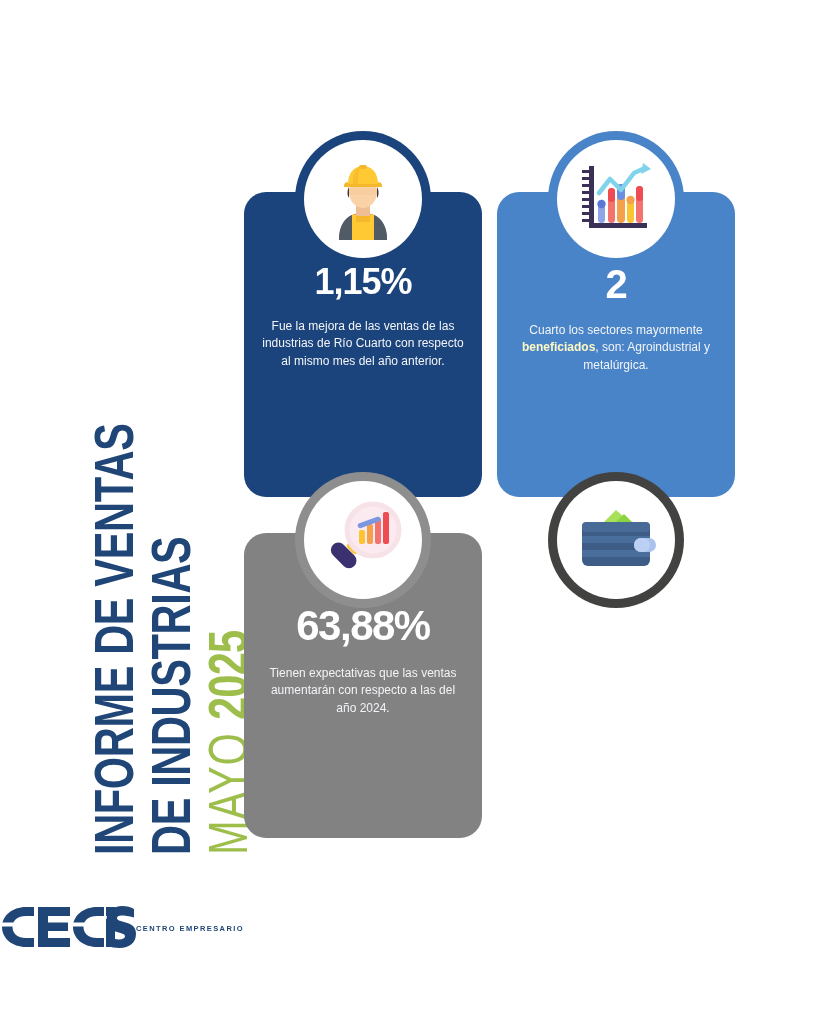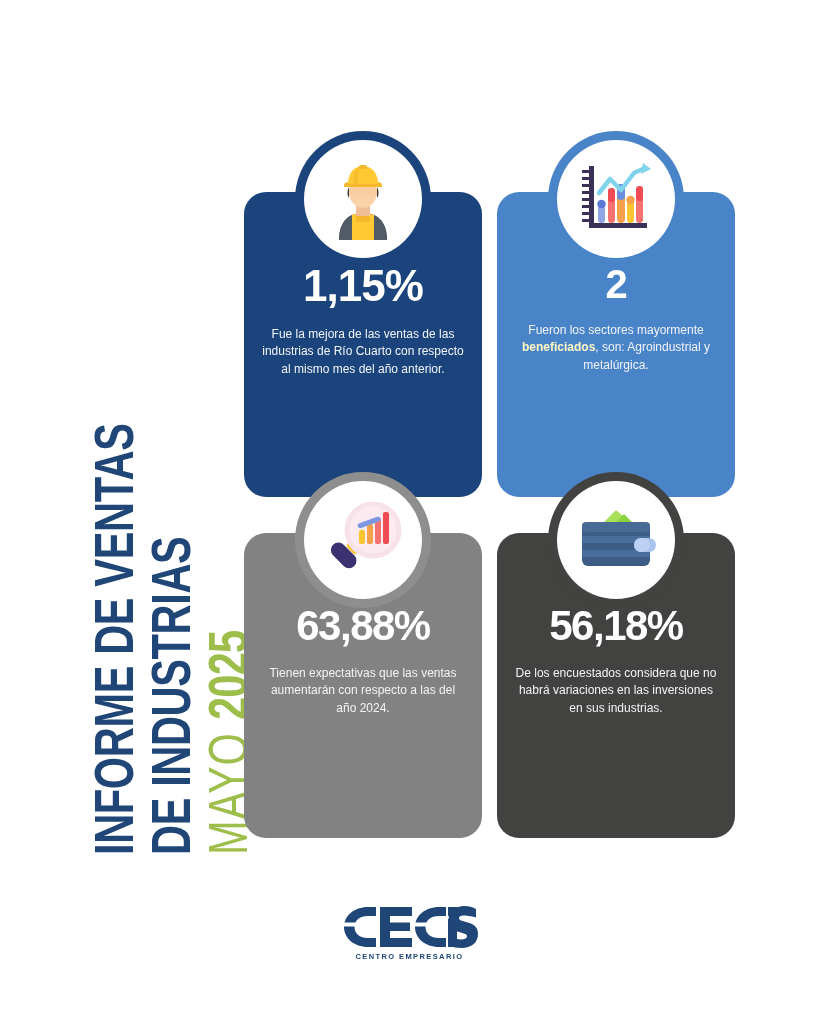--- a/index.html
+++ b/index.html
@@ -81,21 +81,21 @@
   #card-4 { left: 497px; top: 533px; width: 238px; height: 305px; background: #424241; }
 
   .card-inner {
     position: absolute;
     left: 0; right: 0;
     top: 72px;
     padding: 0 18px;
   }
 
   .card-value {
-    font-size: 44px;
+    font-size: 36px;
     font-weight: bold;
     letter-spacing: -1px;
     line-height: 1;
     margin-bottom: 18px;
     color: #ffffff;
   }
   #card-2 .card-value { font-size: 40px; }
   #card-3 .card-value { font-size: 42px; letter-spacing: -1.5px; text-align: center; }
   #card-4 .card-value { font-size: 42px; letter-spacing: -1.5px; }
 
@@ -125,21 +125,21 @@
   #icon-4 { left: 557px; top: 481px; box-shadow: 0 0 0 9px #424241; }
 
   .icon-circle svg { display: block; }
 
   
   #logo {
     position: absolute;
     left: 0; right: 0;
     top: 905px;
     display: flex;
-    flex-direction: column;
+    flex-direction: row;
     align-items: center;
   }
   #logo-mark { display: block; }
   #logo-sub {
     font-size: 7.5px;
     font-weight: bold;
     letter-spacing: 1.4px;
     color: #1F4677;
     margin-top: 3px;
   }
@@ -187,21 +187,21 @@
       <path d="M55 29 L55 40 C57 38 57 32 55 29 Z" fill="#3E3A37"></path>
 
       <path d="M17 82 C17 68 23 60 30 57 L30 82 Z" fill="#515B65"></path>
       <path d="M65 82 C65 68 59 60 52 57 L52 82 Z" fill="#515B65"></path>
     </svg>
   </div>
 
   <div class="card" id="card-2">
     <div class="card-inner">
       <div class="card-value">2</div>
-      <div class="card-desc"><span>Fueron los sectores mayormente </span><b>beneficiados</b><span>, son: Agroindustrial y metalúrgica.</span></div>
+      <div class="card-desc"><span>Cuarto los sectores mayormente </span><b>beneficiados</b><span>, son: Agroindustrial y metalúrgica.</span></div>
     </div>
   </div>
   <div class="icon-circle" id="icon-2">
     <svg width="78" height="78" viewBox="0 0 78 78" aria-hidden="true">
 
       <rect x="12" y="6" width="5" height="62" fill="#3B3055"></rect>
       <rect x="12" y="63" width="58" height="5" fill="#3B3055"></rect>
       <g fill="#3B3055">
         <rect x="5" y="10" width="8" height="3"></rect>
         <rect x="5" y="17" width="8" height="3"></rect>
@@ -246,26 +246,20 @@
       <rect x="36" y="30" width="6" height="14" rx="2" fill="#FBC531"></rect>
       <rect x="44" y="24" width="6" height="20" rx="2" fill="#F5A04A"></rect>
       <rect x="52" y="18" width="6" height="26" rx="2" fill="#F4736F"></rect>
       <rect x="60" y="12" width="6" height="32" rx="2" fill="#EF4B52"></rect>
       <rect x="34" y="20" width="24" height="5" rx="2.5" transform="rotate(-20 46 22)" fill="#7C97E0"></rect>
 
       <circle cx="50" cy="30" r="26" fill="none" stroke="#F7E2E8" stroke-width="5"></circle>
     </svg>
   </div>
 
-  <div class="card" id="card-4">
-    <div class="card-inner">
-      <div class="card-value">56,18%</div>
-      <div class="card-desc">De los encuestados considera que no habrá variaciones en las inversiones en sus industrias.</div>
-    </div>
-  </div>
   <div class="icon-circle" id="icon-4">
     <svg width="80" height="68" viewBox="0 0 80 68" aria-hidden="true">
 
       <polygon points="22,22 40,4 56,18 58,26 22,26" fill="#A8E05A"></polygon>
       <polygon points="34,22 48,8 60,20 60,26 34,26" fill="#8CD43F"></polygon>
 
       <rect x="6" y="16" width="68" height="44" rx="6" fill="#3D5D86"></rect>
       <rect x="6" y="16" width="68" height="10" rx="4" fill="#476A96"></rect>
       <rect x="6" y="30" width="68" height="7" fill="#4A6E9C"></rect>
       <rect x="6" y="44" width="68" height="7" fill="#4A6E9C"></rect>

